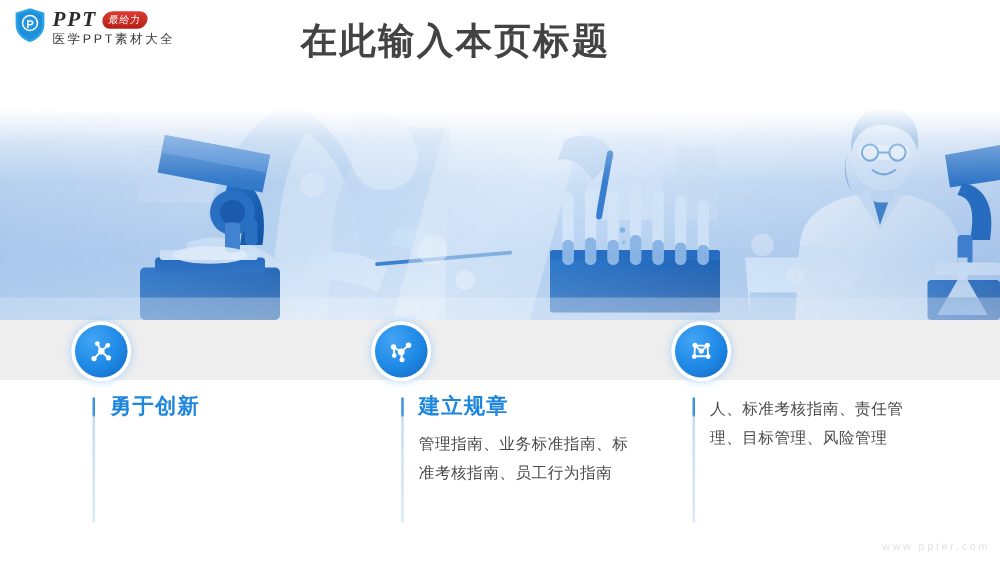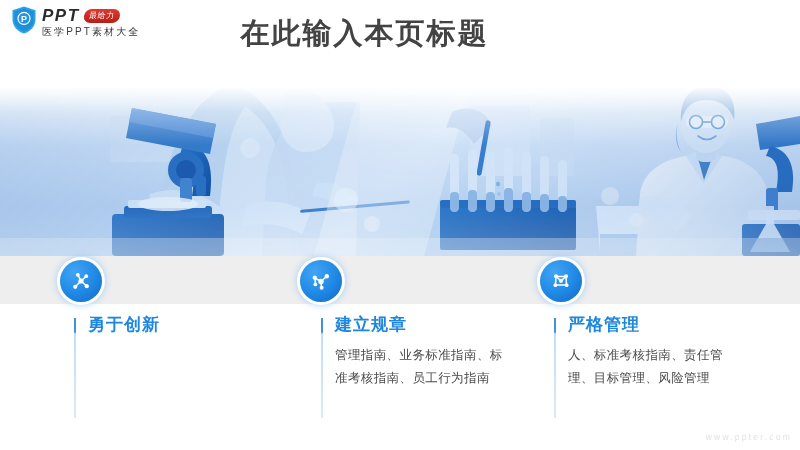--- a/index.html
+++ b/index.html
@@ -42,20 +42,21 @@
     display: flex;
     align-items: center;
   }
   .logo-ppt {
     font-size: 17px;
     font-weight: bold;
     font-style: italic;
     color: #2b2b2b;
     letter-spacing: 1.5px;
     line-height: 1;
+    font-family: Liberation Serif, serif;
   }
   .logo-badge {
     margin-left: 4px;
     background: linear-gradient(180deg, #e03a30 0%, #b51f17 100%);
     color: #ffffff;
     font-size: 8px;
     line-height: 1;
     padding: 2.5px 5px 3px 5px;
     border-radius: 7px;
     letter-spacing: 0.5px;
@@ -445,19 +446,18 @@
   </div>
 
   <div class="col c2">
     <div class="col-rule"></div>
     <div class="col-heading">建立规章</div>
     <div class="col-body">管理指南、业务标准指南、标准考核指南、员工行为指南</div>
   </div>
 
   <div class="col c3">
     <div class="col-rule"></div>
-    <div class="col-heading">严格管理</div>
     <div class="col-body">人、标准考核指南、责任管理、目标管理、风险管理</div>
   </div>
 
 </div>
 
 <div class="watermark">www.ppter.com</div>
 
 </body></html>

